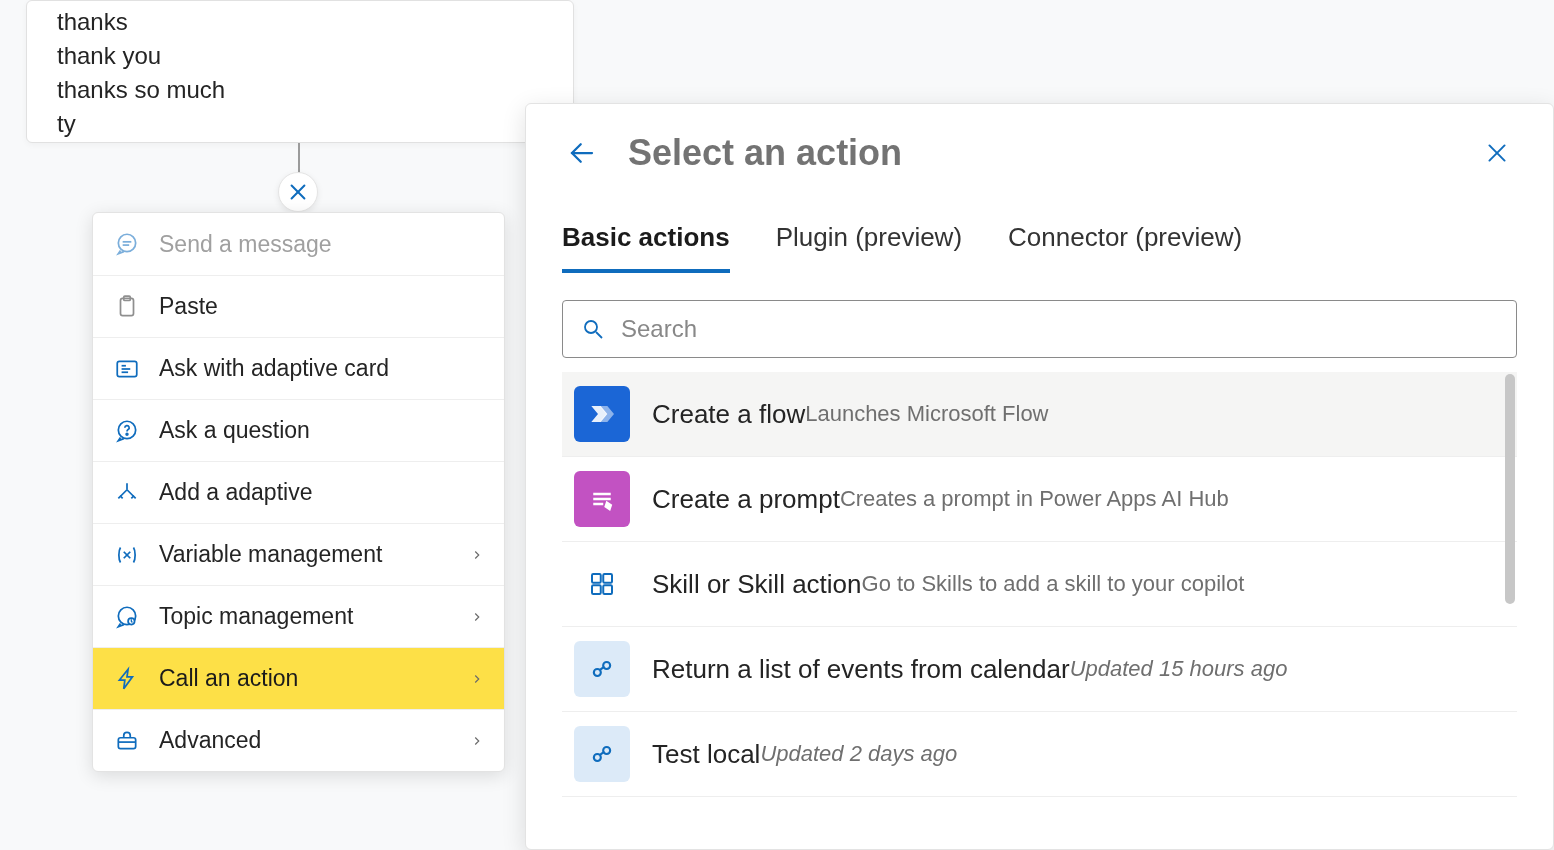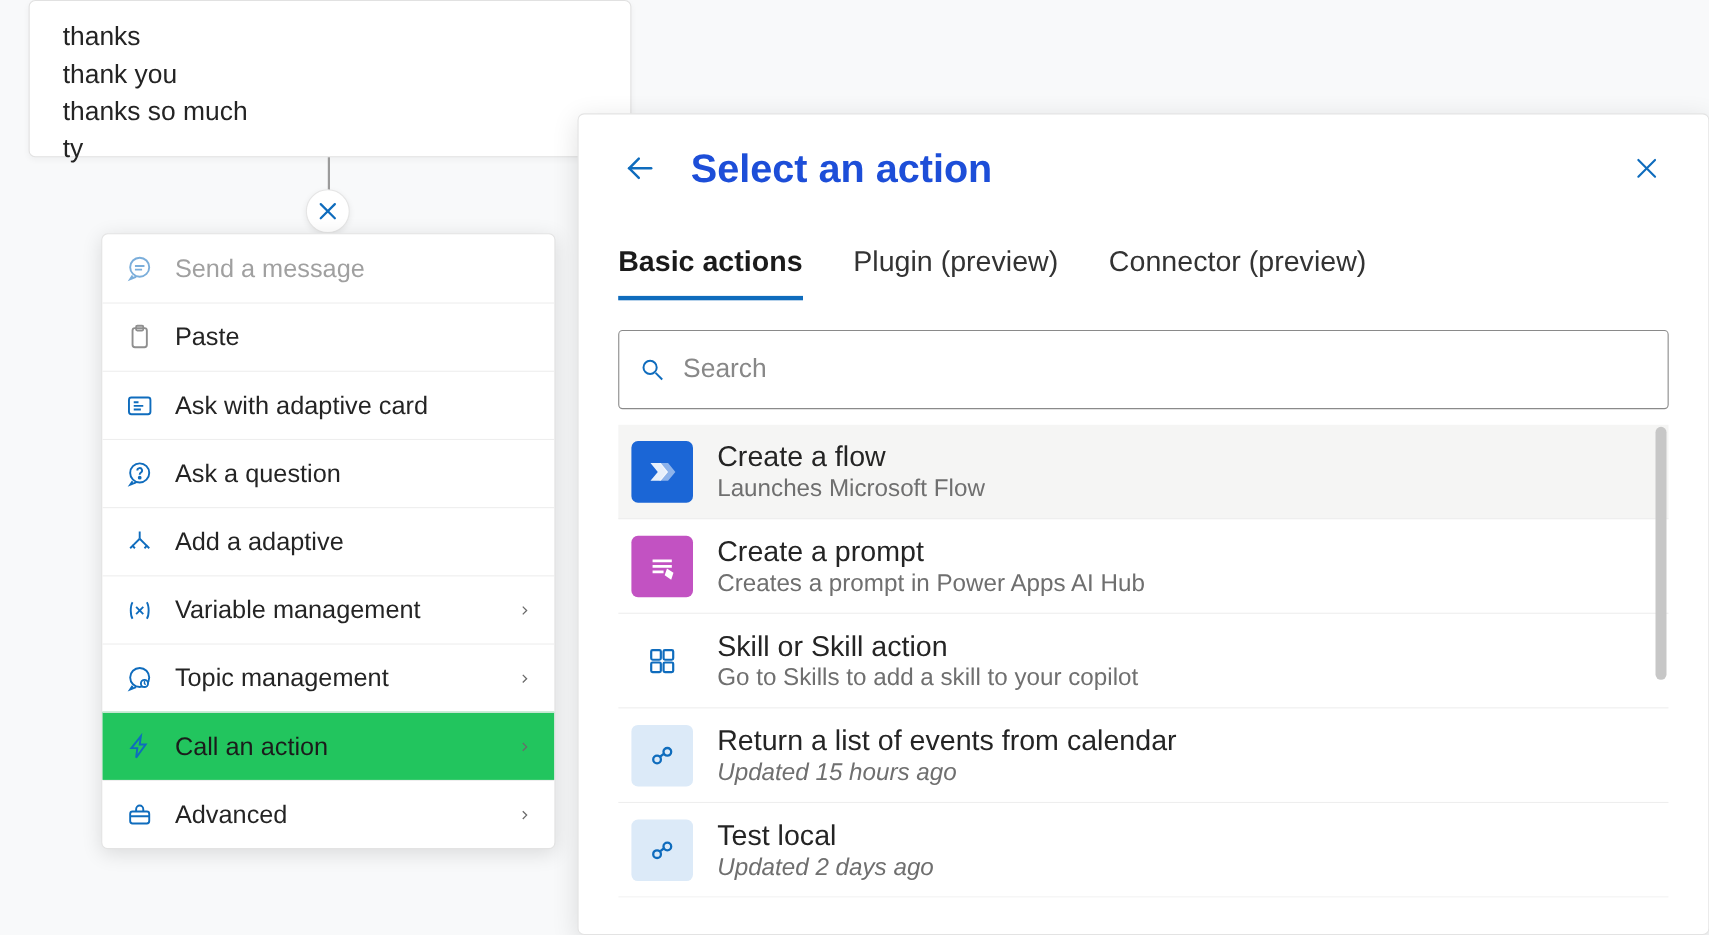--- a/index.html
+++ b/index.html
@@ -16,21 +16,21 @@
   
   .phrase-card {
     position: absolute;
     left: 26px;
     top: 0;
     width: 548px;
     height: 143px;
     background: #fff;
     border: 1px solid #e1e1e1;
     border-radius: 6px;
-    padding: 16px 30px;
+    padding: 4px 30px;
     font-size: 24px;
     line-height: 34px;
     box-shadow: 0 2px 6px rgba(0,0,0,0.04);
   }
 
   .connector-line {
     position: absolute;
     left: 298px;
     top: 143px;
     width: 2px;
@@ -85,21 +85,21 @@
     display: flex;
     align-items: center;
     justify-content: center;
     color: #0f6cbd;
   }
   .context-menu .menu-item .mi-label { flex: 1 1 auto; }
   .context-menu .menu-item .mi-chevron {
     width: 14px; height: 14px; color: #6a6a6a;
   }
   .context-menu .menu-item.selected {
-    background: #22c55e;
+    background: #fde047;
     position: relative;
   }
   .context-menu .menu-item.selected .mi-label { color: #1b1b1b; }
   
   .context-menu .menu-item.selected::after {
     content: "";
     position: absolute;
     right: -14px;
     top: 50%;
     margin-top: -14px;
@@ -128,21 +128,21 @@
     gap: 26px;
   }
   .ap-back {
     width: 40px; height: 40px;
     display: flex; align-items: center; justify-content: center;
     color: #0f6cbd;
   }
   .ap-title {
     font-size: 36px;
     font-weight: 600;
-    color: #1d4ed8;
+    color: #737373;
     flex: 1 1 auto;
   }
   .ap-close {
     width: 40px; height: 40px;
     display: flex; align-items: center; justify-content: center;
     color: #0f6cbd;
   }
 
   .ap-tabs {
     display: flex;
@@ -153,21 +153,21 @@
   }
   .ap-tab { padding: 0 0 16px 0; color: #333; cursor: pointer; text-align: center; }
   .ap-tab.active {
     color: #1b1b1b;
     font-weight: 600;
     border-bottom: 4px solid #0f6cbd;
   }
 
   .ap-search {
     margin-top: 26px;
-    height: 72px;
+    height: 58px;
     border: 1px solid #8a8a8a;
     border-radius: 4px;
     display: flex;
     align-items: center;
     padding: 0 18px;
     gap: 16px;
   }
   .ap-search svg { width: 24px; height: 24px; color: #0f6cbd; }
   .ap-search input {
     border: none; outline: none;
@@ -195,21 +195,21 @@
     width: 56px; height: 56px;
     border-radius: 6px;
     display: flex; align-items: center; justify-content: center;
     flex: 0 0 56px;
     font-size: 24px;
   }
   .ap-row .ap-icon.flow { background: #1b66d6; color: #fff; }
   .ap-row .ap-icon.prompt { background: #c252c2; color: #fff; }
   .ap-row .ap-icon.skill { background: #fff; color: #0f6cbd; border: 1px solid transparent; }
   .ap-row .ap-icon.cloudflow { background: #dceaf8; color: #0f6cbd; }
-  .ap-row .ap-text { display: flex; flex-direction: column; }
+  .ap-row .ap-text { display: flex; flex-direction: row; align-items: center; }
   .ap-row .ap-text .t1 { font-size: 26px; color: #242424; }
   .ap-row .ap-text .t2 { font-size: 22px; color: #6f6f6f; }
   .ap-row .ap-text .t2.italic { font-style: italic; }
 
   .ap-scrollbar {
     position: absolute;
     right: 2px;
     top: 2px;
     width: 10px;
     height: 230px;

